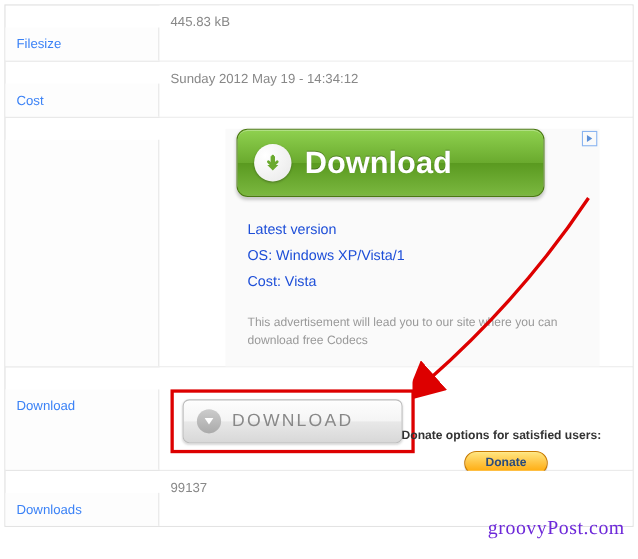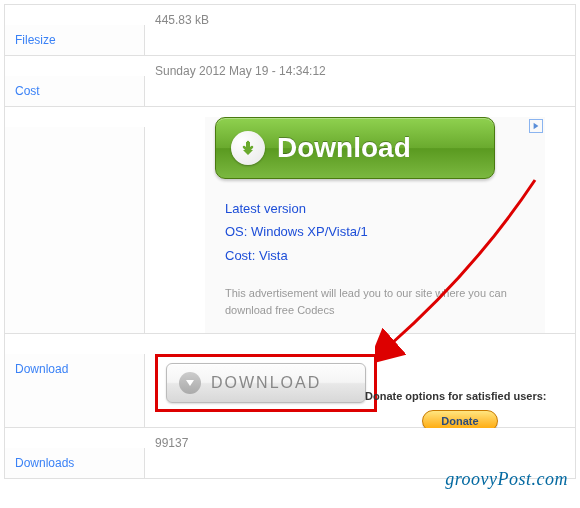--- a/index.html
+++ b/index.html
@@ -31,21 +31,21 @@
     .donate-btn { width: 76px; height: 22px; background: linear-gradient(to bottom, #ffe680 0%, #ffc340 50%, #ffa500 100%); border: 1px solid #c87a00; border-radius: 11px; display: flex; align-items: center; justify-content: center; font-size: 11px; font-weight: bold; color: #2c4b7a; cursor: pointer; margin: 0 auto 4px auto; box-shadow: 0 1px 1px rgba(0,0,0,0.2); }
     .cards { display: flex; gap: 2px; justify-content: center; }
     .card { width: 24px; height: 16px; border-radius: 2px; font-size: 5px; color: #fff; display: flex; align-items: center; justify-content: center; font-weight: bold; }
     .c1 { background: linear-gradient(135deg,#3b5998,#c0392b); }
     .c2 { background: #cc0000; }
     .c3 { background: #1a1f71; }
     .c4 { background: #006fcf; }
     .c5 { background: #ff6000; }
     .c6 { background: #fff; border:1px solid #999; color:#555; }
     .arrow-overlay { position: absolute; top: 170px; left: 375px; pointer-events: none; z-index: 10; }
-    .watermark { position: absolute; bottom: 18px; right: 12px; font-family: Georgia, serif; font-size: 18px; color: #0369a1; letter-spacing: 0.5px; font-style: italic; }
+    .watermark { position: absolute; bottom: 18px; right: 12px; font-family: Georgia, serif; font-size: 18px; color: #6d28d9; letter-spacing: 0.5px; }
   </style>
 </head>
 <body>
 
 <div class="container">
 
   <div class="row">
     <div class="label-cell">Filesize</div>
     <div class="value-cell">445.83 kB</div>
   </div>

